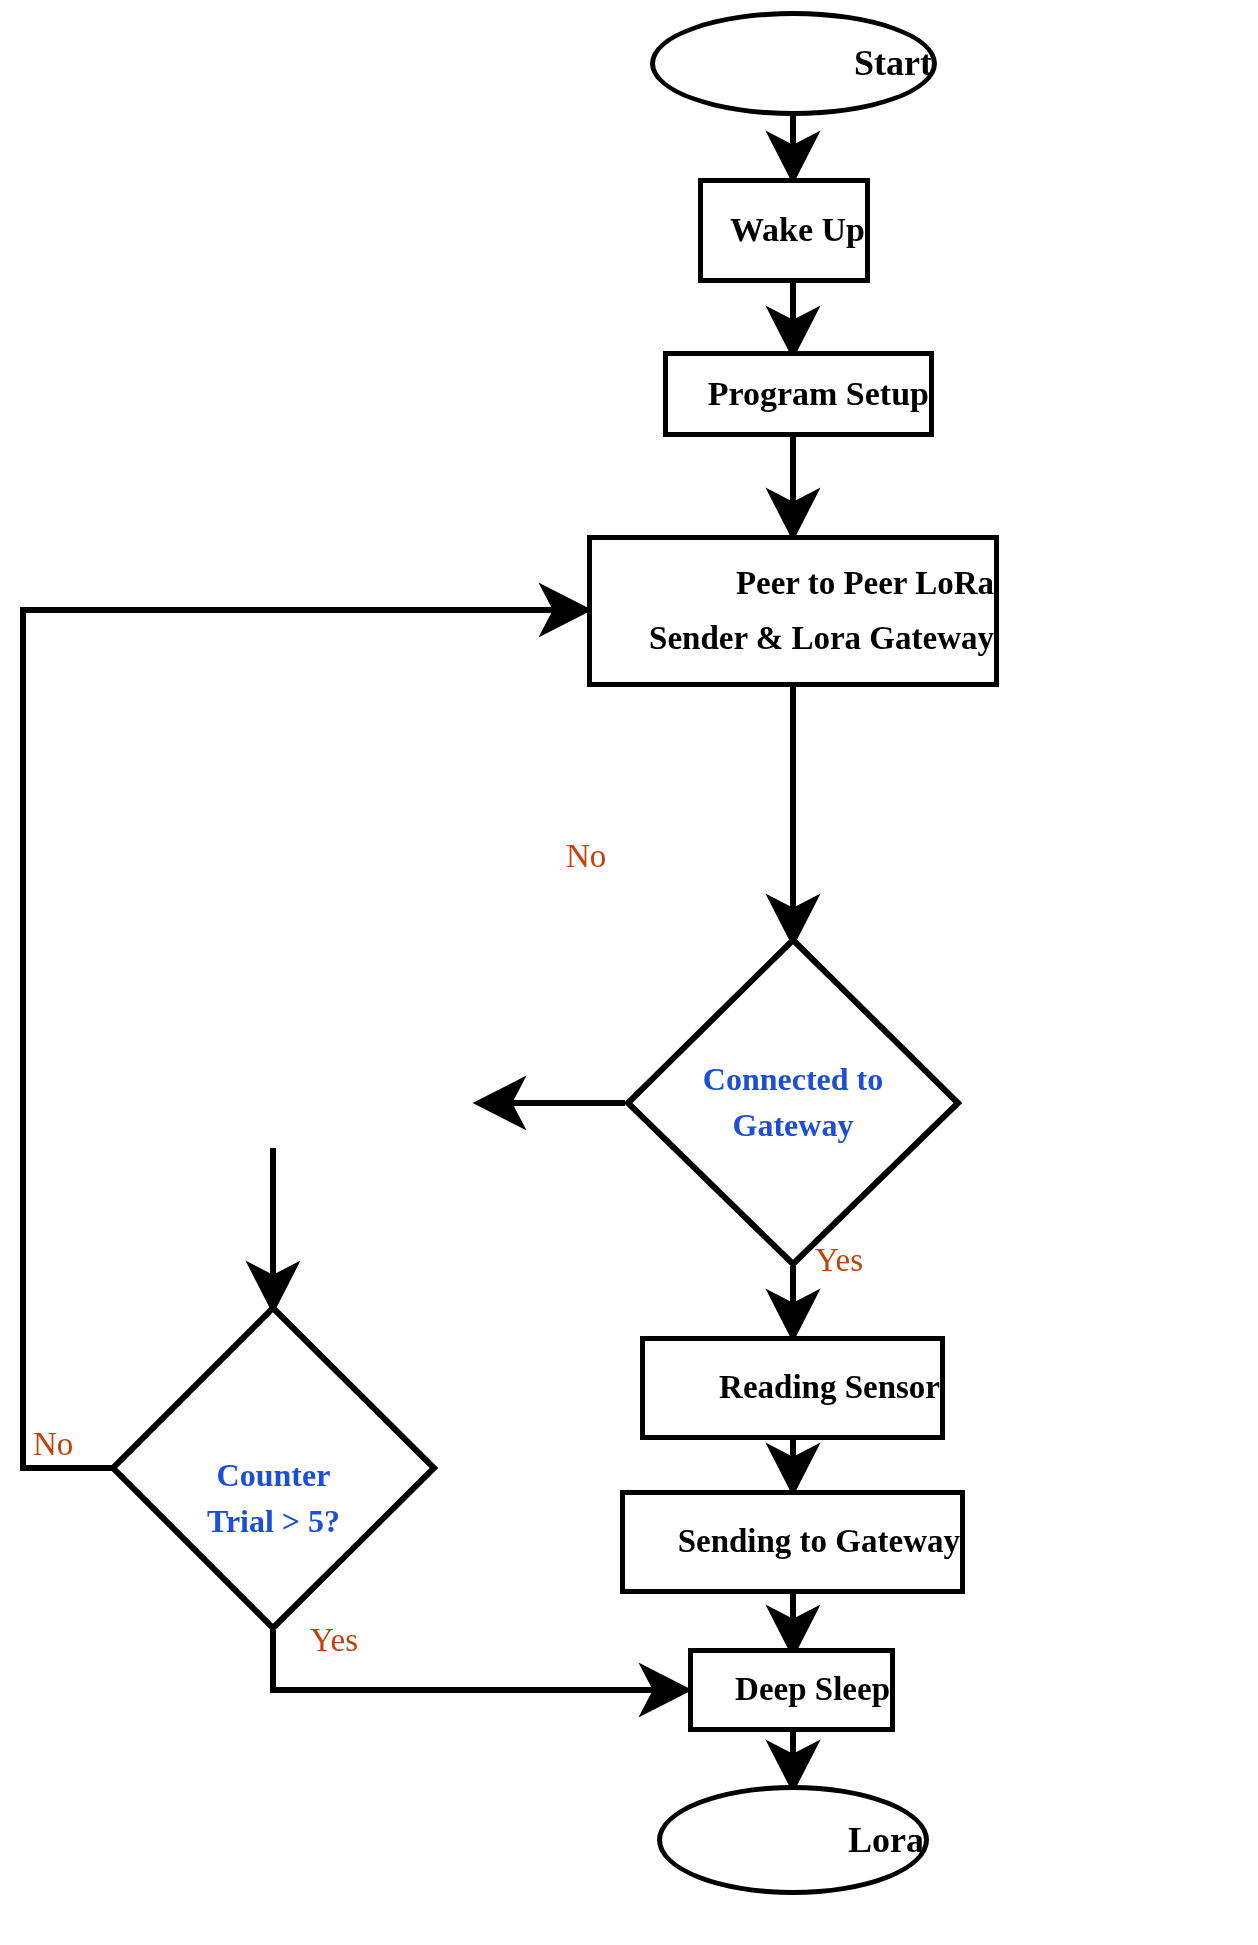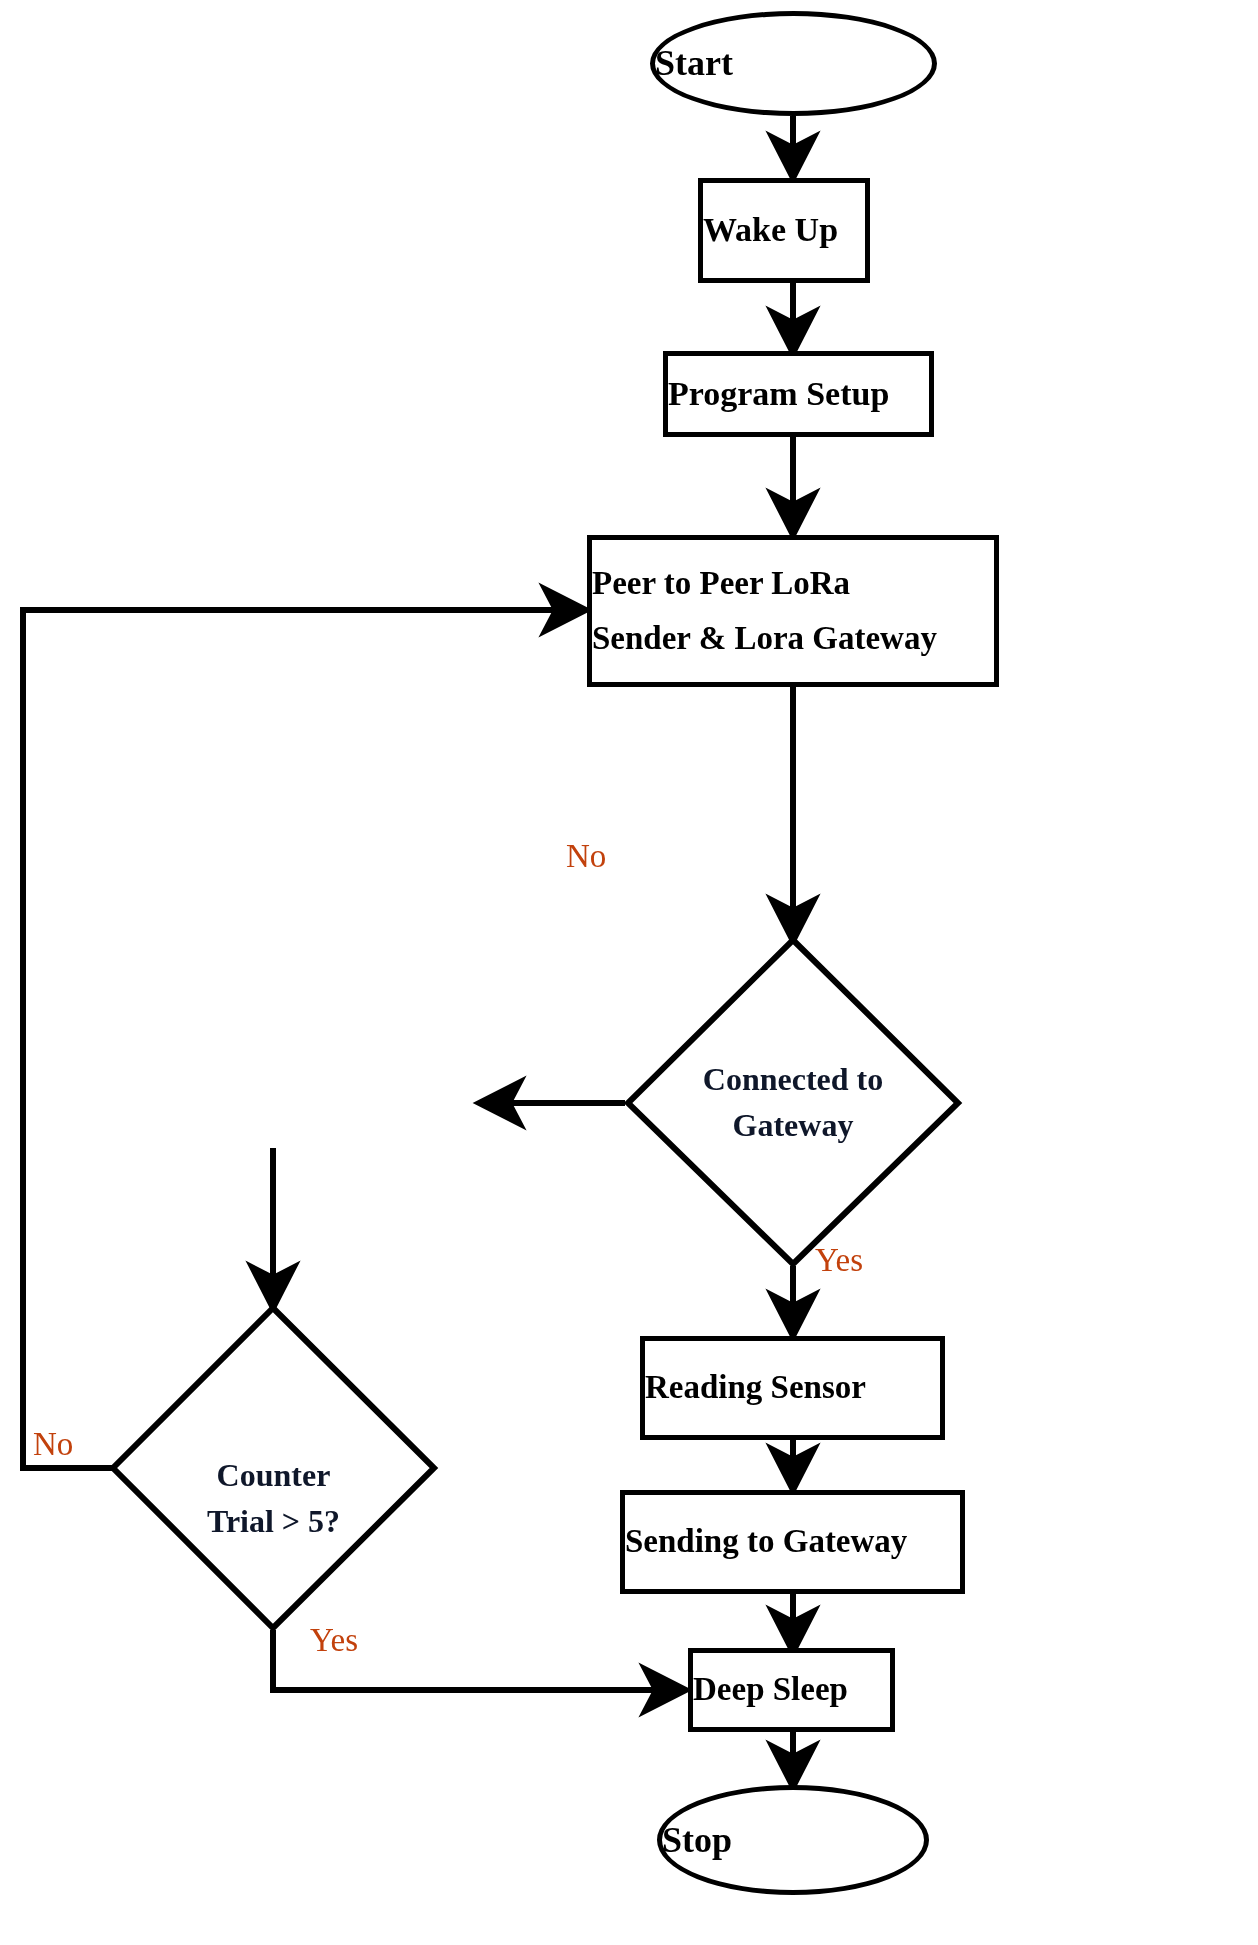--- a/index.html
+++ b/index.html
@@ -3,32 +3,32 @@
 <meta charset="utf-8">
 <title>LoRa Node Flowchart</title>
 <style>
   html,body{margin:0;padding:0;background:#ffffff;}
   body{width:1258px;height:1945px;overflow:hidden;
        font-family:"Liberation Serif","DejaVu Serif",serif;}
   #stage{position:relative;width:1258px;height:1945px;background:#fff;}
   svg#edges{position:absolute;left:0;top:0;width:1258px;height:1945px;}
 
   .node{position:absolute;box-sizing:border-box;display:flex;
-        align-items:center;justify-content:center;text-align:left;
+        align-items:center;justify-content:center;text-align:right;
         color:#000;font-weight:bold;line-height:1.25;}
 
   .proc{border:5px solid #000;background:#fff;}
   .term{border:5px solid #000;background:#fff;border-radius:50%;}
 
   .proc .txt,.term .txt{display:block;width:100%;}
 
   .diamond-wrap{position:absolute;}
   .diamond-label{position:absolute;left:0;top:0;width:100%;height:100%;
         display:flex;flex-direction:column;align-items:center;
-        justify-content:center;text-align:center;font-weight:bold;color:#0f172a;
+        justify-content:center;text-align:center;font-weight:bold;color:#1d4ed8;
         line-height:1.45;}
 
   .edge-label{position:absolute;font-weight:normal;color:#c2410c;
         white-space:nowrap;text-align:right;}
 </style>
 </head>
 <body>
 
 <div id="stage">
 
@@ -108,21 +108,21 @@
 
   <div class="node proc" style="left:620px;top:1490px;width:345px;height:104px;font-size:33px;">
     <span class="txt">Sending to Gateway</span>
   </div>
 
   <div class="node proc" style="left:688px;top:1648px;width:207px;height:84px;font-size:33px;">
     <span class="txt">Deep Sleep</span>
   </div>
 
   <div class="node term" style="left:657px;top:1785px;width:272px;height:110px;font-size:36px;">
-    <span class="txt">Stop</span>
+    <span class="txt">Lora</span>
   </div>
 
   <div class="edge-label" style="left:566px;top:838px;font-size:33px;">No</div>
 
   <div class="edge-label" style="left:815px;top:1242px;font-size:33px;">Yes</div>
 
   <div class="edge-label" style="left:33px;top:1426px;font-size:33px;">No</div>
 
   <div class="edge-label" style="left:310px;top:1622px;font-size:33px;">Yes</div>
 

